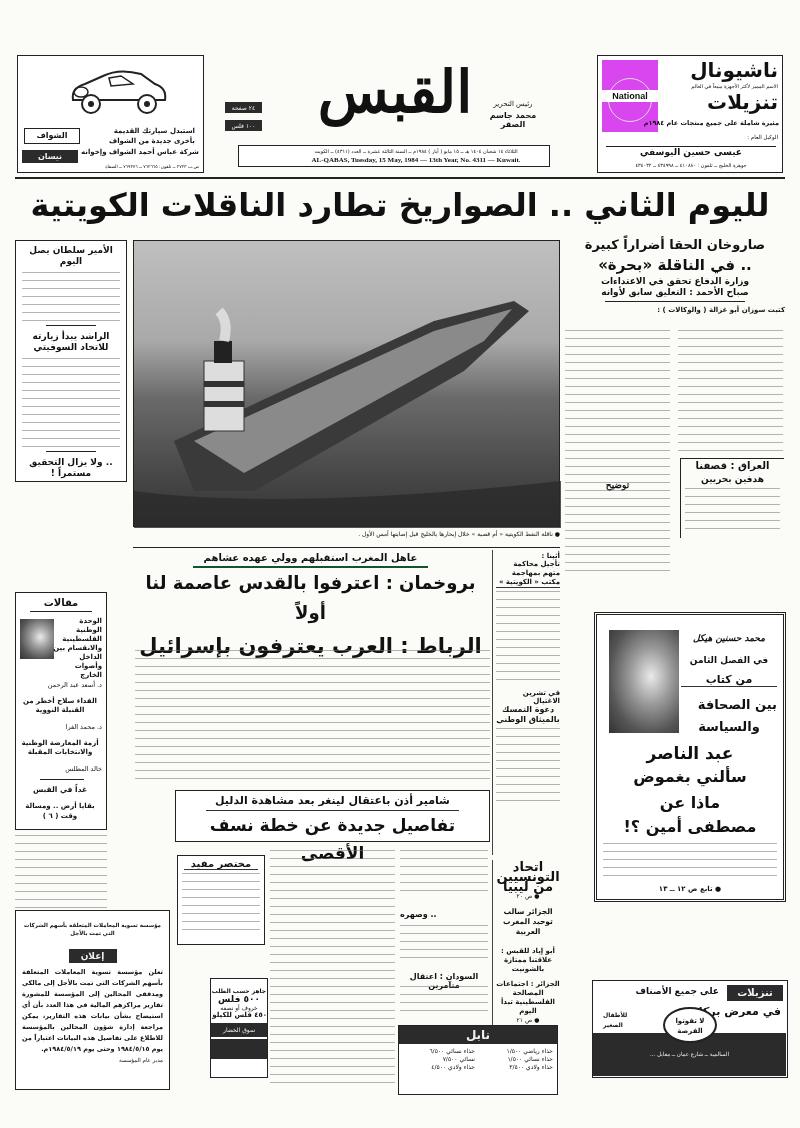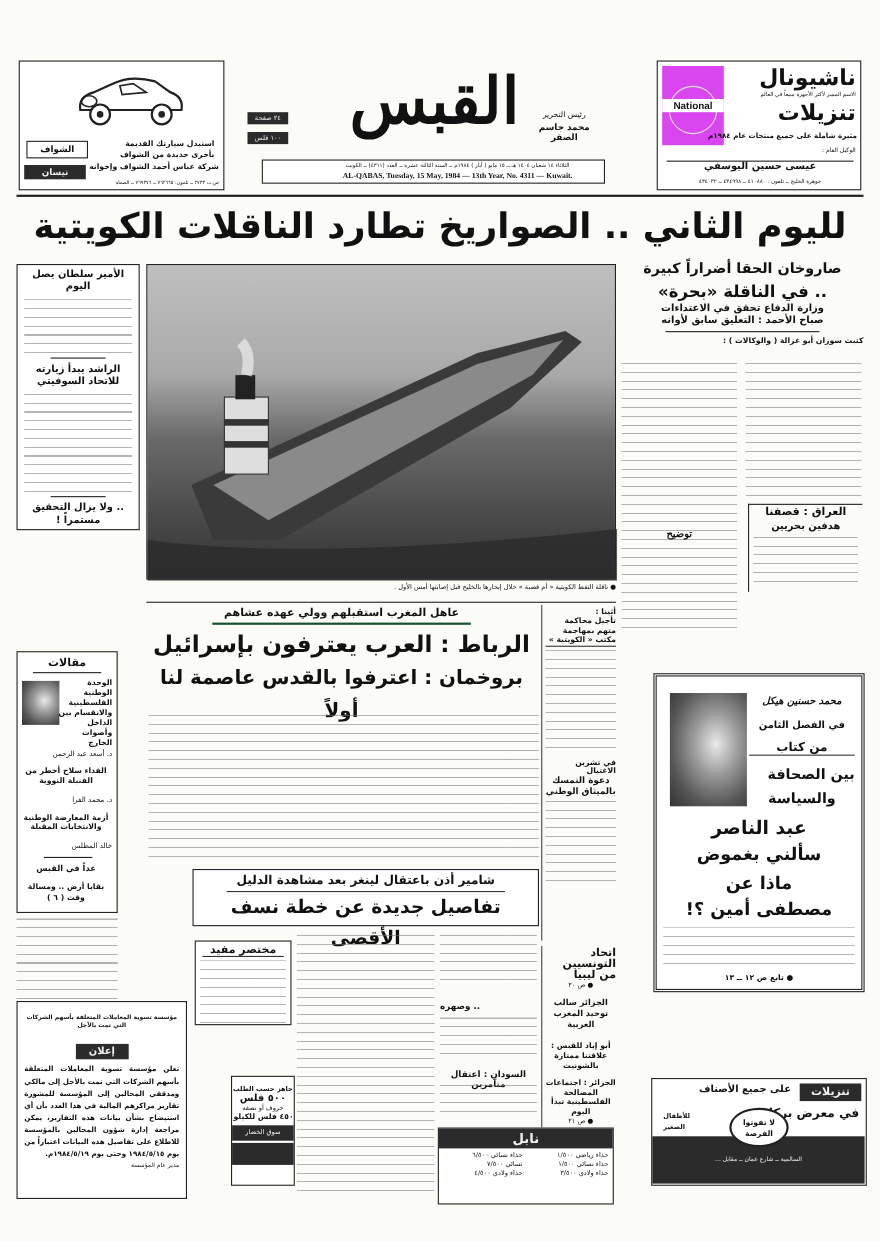--- a/index.html
+++ b/index.html
@@ -117,22 +117,22 @@
 <div class="abs" style="left:680px;top:458px;width:104px;height:80px;border-top:1px solid #222;border-left:1px solid #222;">
   <div class="rtl bold" style="font-size:10px;line-height:14px;text-align:center;">العراق : قصفنا</div>
   <div class="rtl bold" style="font-size:9px;line-height:12px;text-align:center;">هدفين بحريين</div>
   <div class="lines" style="margin:3px 4px;height:46px;"></div>
 </div>
 
 <div class="abs hr" style="left:133px;top:547px;width:427px;height:1px;"></div>
 
 <div class="abs rtl" style="left:133px;top:550px;width:355px;">
   <div class="bold" style="font-size:10px;line-height:16px;text-align:center;border-bottom:2px solid #14532d;margin:0 60px;">عاهل المغرب استقبلهم وولي عهده عشاهم</div>
+  <div class="bold" style="font-size:18px;line-height:30px;text-align:center;">بروخمان : اعترفوا بالقدس عاصمة لنا أولاً</div>
   <div class="bold" style="font-size:21px;line-height:32px;text-align:center;margin-top:2px;">الرباط : العرب يعترفون بإسرائيل</div>
-  <div class="bold" style="font-size:18px;line-height:30px;text-align:center;">بروخمان : اعترفوا بالقدس عاصمة لنا أولاً</div>
 </div>
 <div class="abs lines" style="left:135px;top:650px;width:355px;height:130px;"></div>
 
 <div class="abs vr" style="left:492px;top:550px;height:305px;"></div>
 <div class="abs rtl" style="left:496px;top:552px;width:64px;">
   <div class="bold" style="font-size:7px;">أثينا :</div>
   <div class="bold" style="font-size:7px;line-height:9px;border-bottom:1px solid #333;">تأجيل محاكمة متهم بمهاجمة مكتب « الكويتية »</div>
   <div class="lines" style="height:92px;margin-top:3px;"></div>
   <div class="bold" style="font-size:7px;margin-top:6px;">في تشرين الاغتيال</div>
   <div class="bold" style="font-size:8px;line-height:10px;text-align:center;">دعوة التمسك بالميثاق الوطني</div>
@@ -168,34 +168,34 @@
   <div class="abs rtl bold" style="left:0;top:202px;width:186px;font-size:16px;text-align:center;">مصطفى أمين ؟!</div>
   <div class="abs lines" style="left:6px;top:228px;width:174px;height:38px;"></div>
   <div class="abs rtl bold" style="left:0;top:270px;width:186px;font-size:7px;text-align:center;">● تابع ص ١٢ ــ ١٣</div>
 </div>
 
 <div class="abs box" style="left:175px;top:790px;width:315px;height:52px;background:#fff;">
   <div class="rtl bold" style="font-size:11px;line-height:18px;text-align:center;border-bottom:1px solid #333;margin:1px 30px 0;">شامير أذن باعتقال لينغر بعد مشاهدة الدليل</div>
   <div class="rtl bold" style="font-size:17px;line-height:28px;text-align:center;">تفاصيل جديدة عن خطة نسف الأقصى</div>
 </div>
 
-<div class="abs box" style="left:177px;top:855px;width:88px;height:77px;background:#fff;">
+<div class="abs box" style="left:177px;top:855px;width:88px;height:90px;background:#fff;">
   <div class="rtl bold" style="font-size:10px;text-align:center;padding-top:2px;border-bottom:1px solid #333;margin:0 6px;">مختصر مفيد</div>
   <div class="lines" style="margin:3px 4px;height:58px;"></div>
 </div>
 <div class="abs lines" style="left:270px;top:850px;width:125px;height:235px;"></div>
 <div class="abs lines" style="left:400px;top:850px;width:88px;height:48px;"></div>
 <div class="abs rtl bold" style="left:400px;top:910px;width:88px;font-size:8px;text-align:left;">.. وصهره</div>
 <div class="abs lines" style="left:400px;top:925px;width:88px;height:38px;"></div>
 <div class="abs rtl bold" style="left:400px;top:972px;width:88px;font-size:8px;text-align:center;">السودان : اعتقال متآمرين</div>
 <div class="abs lines" style="left:400px;top:986px;width:88px;height:28px;"></div>
 
 <div class="abs vr" style="left:492px;top:860px;height:165px;"></div>
 <div class="abs rtl" style="left:496px;top:862px;width:64px;">
-  <div class="bold" style="font-size:10px;line-height:10px;text-align:right;">اتحاد التونسيين من ليبيا</div>
+  <div class="bold" style="font-size:13px;line-height:10px;text-align:center;">اتحاد التونسيين من ليبيا</div>
   <div style="font-size:6px;text-align:center;">● ص ٢٠</div>
   <div class="bold" style="font-size:7.5px;line-height:10px;text-align:center;margin-top:8px;">الجزائر سالب توحيد المغرب العربية</div>
   <div class="bold" style="font-size:7px;line-height:9px;text-align:center;margin-top:10px;">أبو إياد للقبس : علاقتنا ممتازة بالشونيت</div>
   <div class="bold" style="font-size:7px;line-height:9px;text-align:center;margin-top:6px;">الجزائر : اجتماعات المصالحة الفلسطينية تبدأ اليوم</div>
   <div style="font-size:6px;text-align:center;">● ص ٢١</div>
 </div>
 
 <div class="abs box" style="left:15px;top:910px;width:155px;height:180px;background:#fff;">
   <div class="rtl bold" style="font-size:5.5px;line-height:8px;text-align:center;padding:10px 4px 0;">مؤسسة تسوية المعاملات المتعلقة بأسهم الشركات التي تمت بالأجل</div>
   <div class="ad-dark ctr bold" style="width:48px;margin:12px auto 4px;font-size:9px;line-height:14px;">إعلان</div>

